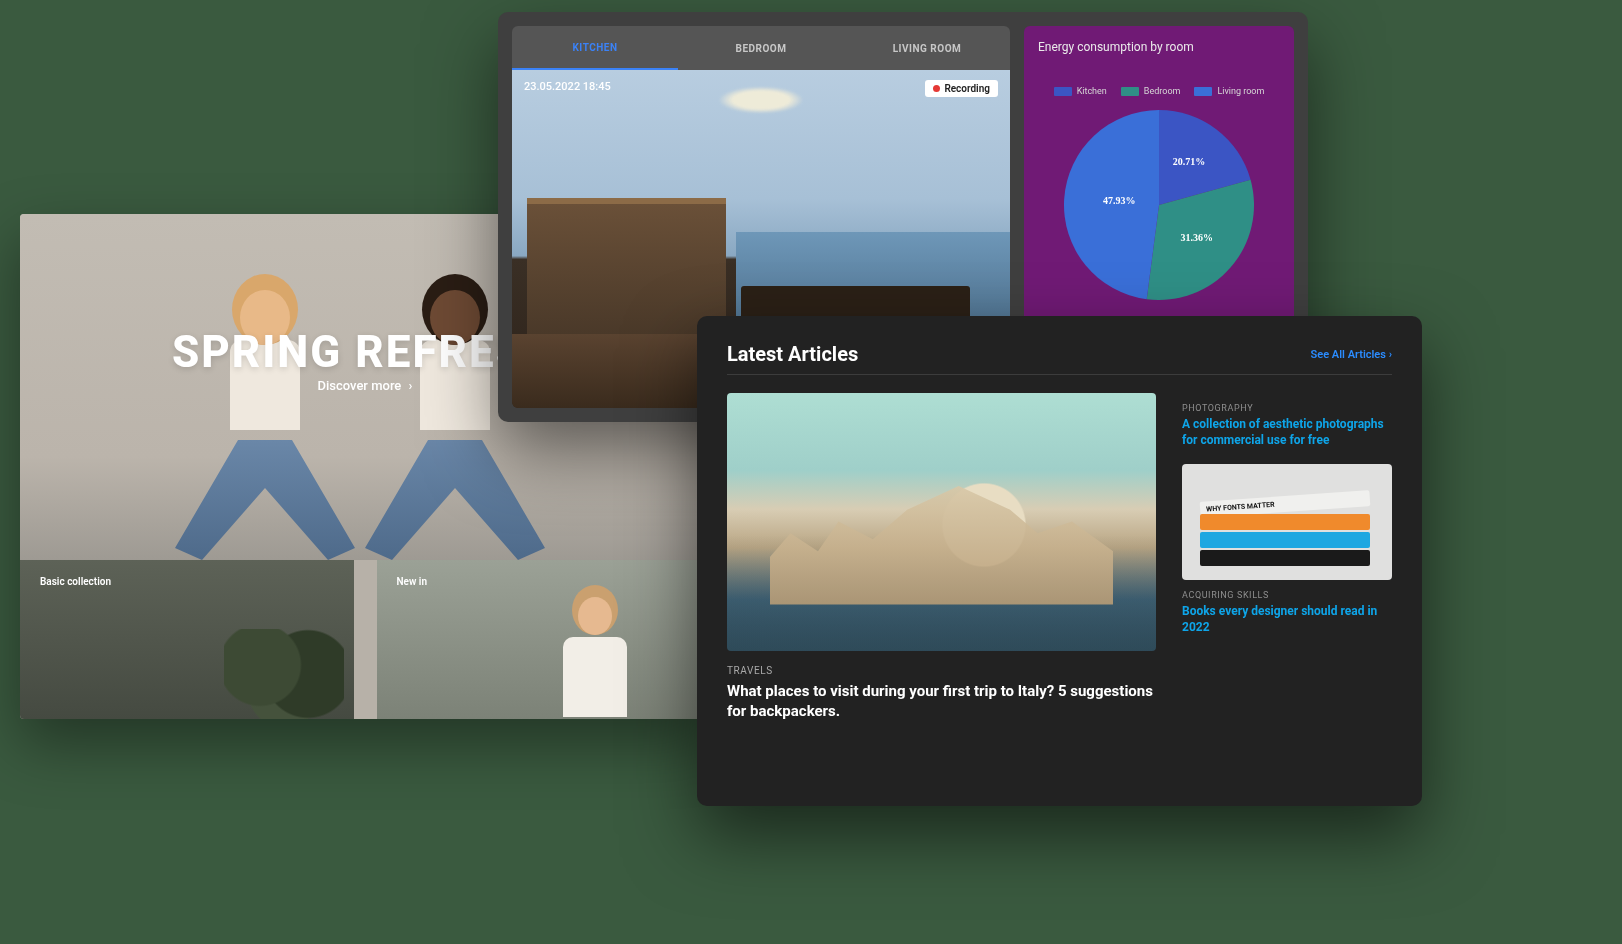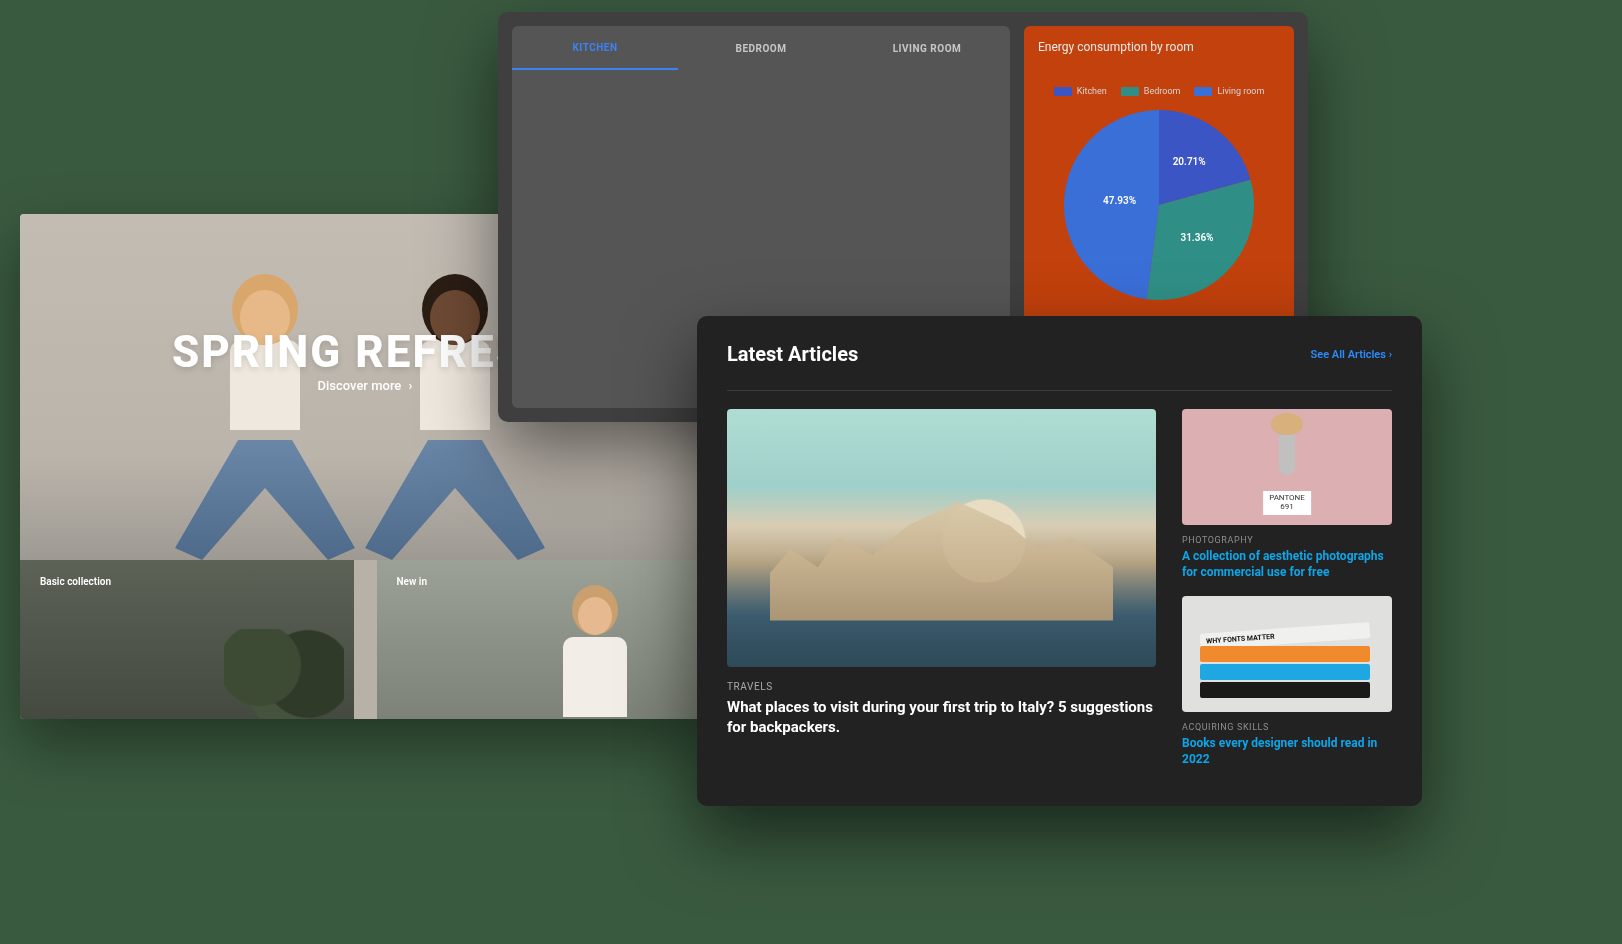--- a/index.html
+++ b/index.html
@@ -206,49 +206,49 @@
     position:absolute; top:10px; left:12px; color:#fff; font-size:11px; font-weight:500;
   }
   .cam-badge{
     position:absolute; top:10px; right:12px; background:#fff; color:#222;
     font-size:10px; font-weight:600; padding:3px 8px; border-radius:3px;
     display:flex; align-items:center; gap:4px;
   }
   .cam-badge .dot{ width:7px;height:7px;border-radius:50%;background:#e53935;}
   .home-right {
     width: 270px;
-    background: #c2410c;
+    background: #701a75;
     border-radius: 6px;
     padding: 14px;
     color:#eaeaea;
   }
   .home-right-title{ font-size:12px; margin-bottom:32px; }
   .legend{ display:flex; gap:14px; justify-content:center; margin-bottom:14px;}
   .legend-item{ display:flex; align-items:center; gap:5px; font-size:9px; color:#d6d6d6;}
   .legend-swatch{ width:18px; height:9px; border-radius:1px;}
-  .pie-wrap{ position:relative; width:190px; height:190px; margin:0 auto;}
+  .pie-wrap{ position:relative; width:190px; height:190px; margin:0 auto;font-family:Liberation Serif, serif;}
   svg.pie{ width:100%; height:100%; transform:rotate(-90deg);}
   .pie-label{ position:absolute; font-size:10px; font-weight:600; color:#fff;}
 
   
   .card-articles{
     position:absolute;
     top:316px;
     left:697px;
     width:725px;
     height:490px;
     background:#222;
     border-radius:10px;
     box-shadow:0 30px 70px rgba(0,0,0,0.55);
     padding:26px 30px 20px;
     color:#eee;
   }
   .art-header{
     display:flex; justify-content:space-between; align-items:center;
-    border-bottom:1px solid #3c3c3c; padding-bottom:24px; margin-bottom:18px;
+    border-bottom:1px solid #3c3c3c; padding-bottom:8px; margin-bottom:18px;
   }
   .art-title{ font-size:20px; font-weight:700; color:#fff;}
   .art-seeall{ font-size:11px; color:#2b8cff; font-weight:600; cursor:pointer;}
   .art-body{ display:flex; gap:26px;}
   .art-main{ flex:1; }
   .art-main-img{
     width:100%; height:258px; border-radius:4px;
     background:
       linear-gradient(180deg, rgba(0,0,0,0) 55%, rgba(52,80,96,.5) 100%),
       linear-gradient(180deg,#aeded3 0%, #9fcfc9 30%, #d8cdb4 45%, #b9a583 60%, #3e6073 80%, #294552 100%);
@@ -331,20 +331,30 @@
   </div>
 </div>
 
 <div class="card-home">
   <div class="home-left">
     <div class="home-tabs">
       <div class="home-tab active">KITCHEN</div>
       <div class="home-tab">BEDROOM</div>
       <div class="home-tab">LIVING ROOM</div>
     </div>
+    <div class="camera-view">
+      <div class="cv-light"></div>
+      <div class="cv-kitchen"></div>
+      <div class="cv-table"></div>
+      <div class="cam-ts">23.05.2022 18:45</div>
+      <div class="cam-badge">
+        <span class="dot"></span>
+        <span>Recording</span>
+      </div>
+    </div>
   </div>
   <div class="home-right">
     <div class="home-right-title">Energy consumption by room</div>
     <div class="legend">
       <div class="legend-item">
         <span class="legend-swatch" style="background:#3b55c4"></span>
         <span>Kitchen</span>
       </div>
       <div class="legend-item">
         <span class="legend-swatch" style="background:#2f8f86"></span>
@@ -374,26 +384,20 @@
     </div>
   </div>
   <div class="art-body">
     <div class="art-main">
       <div class="art-main-img"></div>
       <div class="art-cat">TRAVELS</div>
       <div class="art-headline">What places to visit during your first trip to Italy? 5 suggestions for backpackers.</div>
     </div>
     <div class="art-side">
       <div class="side-item">
-        <div class="side-img photo">
-          <div class="pantone">
-            <div>PANTONE</div>
-            <div>691</div>
-          </div>
-        </div>
         <div class="side-cat">PHOTOGRAPHY</div>
         <div class="side-headline">A collection of aesthetic photographs for commercial use for free</div>
       </div>
       <div class="side-item">
         <div class="side-img books">
           <div class="book b4">WHY FONTS MATTER</div>
           <div class="book b3"></div>
           <div class="book b2"></div>
           <div class="book b1"></div>
         </div>

